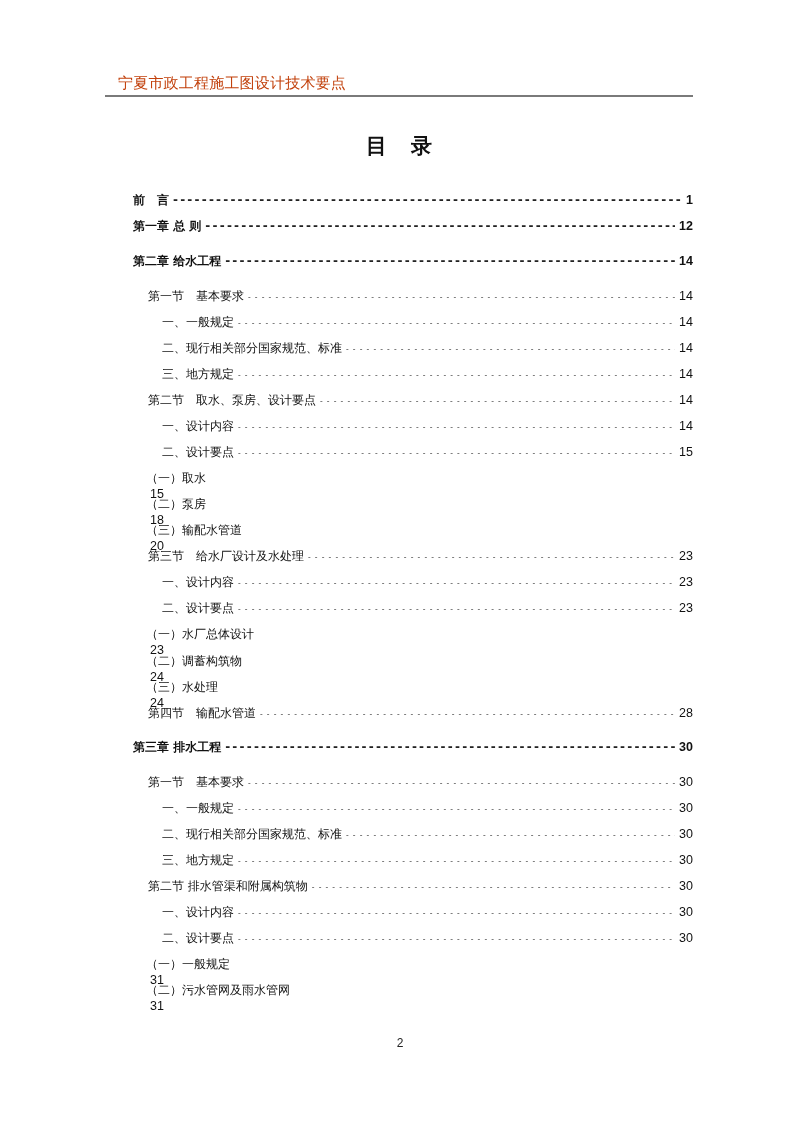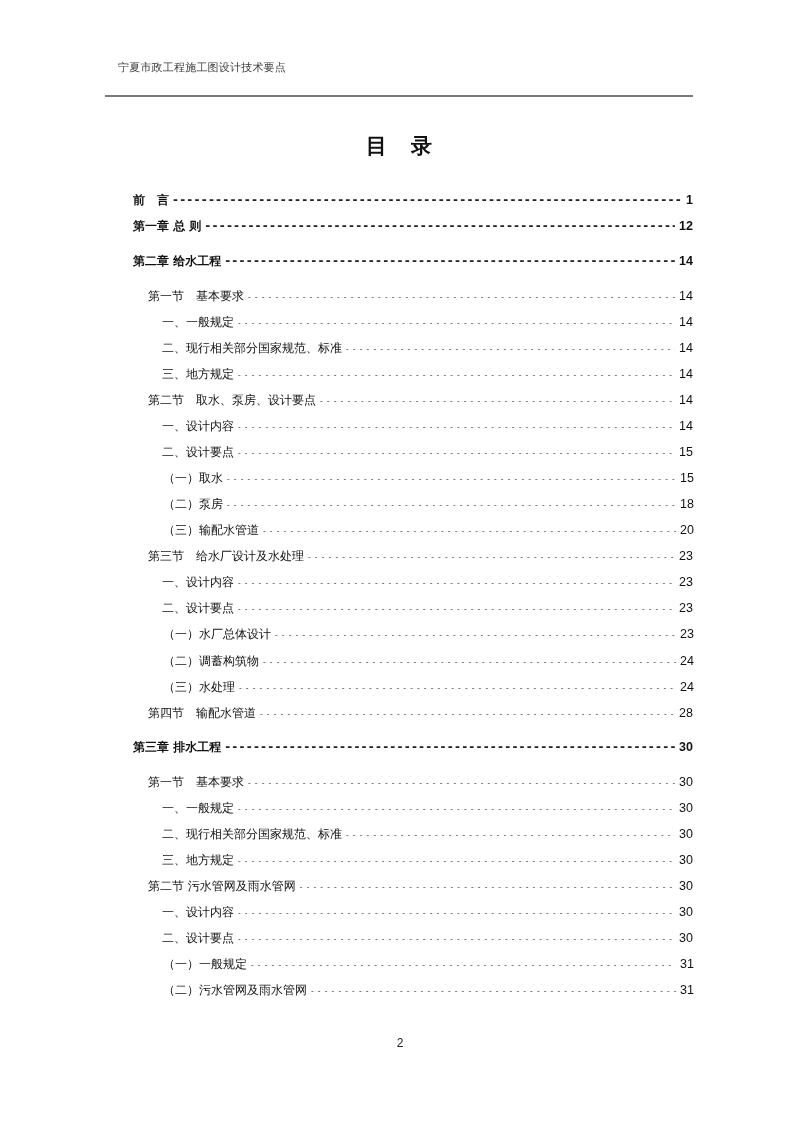--- a/index.html
+++ b/index.html
@@ -1,34 +1,34 @@
 <!DOCTYPE html>
 <html><head>
 <meta charset="utf-8">
 <style>
   html, body { margin: 0; padding: 0; background: #ffffff; }
   body { width: 800px; height: 1133px; position: relative; overflow: hidden;
          font-family: "DejaVu Serif", "Liberation Serif", serif; color: #111; }
-  .header-text { position: absolute; left: 118px; top: 60px; font-size: 11px; color: #404040; letter-spacing: 0.2px; }
+  .header-text { position: absolute; left: 118px; top: 74px; font-size: 15px; color: #c2410c; letter-spacing: 0.2px; }
   .header-rule { position: absolute; left: 105px; top: 95px; width: 588px; height: 2px; background: #7a7a7a; }
   .toc-title { position: absolute; left: 0; width: 800px; top: 132px; text-align: center;
                font-family: "DejaVu Sans", "Liberation Sans", sans-serif; font-size: 21px; font-weight: bold; letter-spacing: 2px; }
   .toc-title span.gap { display: inline-block; width: 22px; }
   .toc { position: absolute; left: 0; top: 0; width: 800px; }
   .row { position: absolute; display: flex; align-items: baseline; height: 20px; }
   .row .label { white-space: nowrap; padding-right: 4px; }
   .row .dots { flex: 1; overflow: hidden; white-space: nowrap; color: #222; }
   .row .dots::before { content: ". . . . . . . . . . . . . . . . . . . . . . . . . . . . . . . . . . . . . . . . . . . . . . . . . . . . . . . . . . . . . . . . . . . . . . . . . . . . . . . . . . . . . . . . . . . . . . . . . . . . . . . . . . . . . . . . . . . . . . . . . . . . . . . . . . . . . ."; letter-spacing: 0px; }
   .row .page { white-space: nowrap; padding-left: 4px; font-family: "Liberation Sans", "DejaVu Sans", sans-serif; }
   .row.chapter { font-family: "DejaVu Sans", "Liberation Sans", sans-serif; font-weight: bold; font-size: 12px; left: 133px; width: 560px; }
   .row.chapter .dots::before { content: "------------------------------------------------------------------------------------------------------------------------"; letter-spacing: 2.2px; font-weight: bold; }
   .row.chapter .page { font-weight: bold; font-size: 12.5px; }
   .row.section { font-size: 12px; left: 148px; width: 545px; }
   .row.item { font-size: 12px; left: 162px; width: 531px; text-align: right; }
-  .row.sub { font-size: 12px; left: 163px; width: 531px; }
+  .row.sub { font-size: 12px; left: 146px; width: 531px; flex-direction: column; }
   .row.section .dots::before, .row.item .dots::before, .row.sub .dots::before {
     content: "- - - - - - - - - - - - - - - - - - - - - - - - - - - - - - - - - - - - - - - - - - - - - - - - - - - - - - - - - - - - - - - - - - - - - - - - - - - - - - - - - - - - - - - -";
     font-size: 8px; letter-spacing: 0.8px; }
   .row .page { font-size: 12.5px; }
   .footer-page { position: absolute; left: 0; width: 800px; top: 1036px; text-align: center;
                  font-family: "Liberation Sans", "DejaVu Sans", sans-serif; font-size: 12px; color: #222; }
 </style>
 </head>
 <body>
 
@@ -162,21 +162,21 @@
       <span class="label">二、现行相关部分国家规范、标准</span>
       <span class="dots"></span>
       <span class="page">30</span>
     </div>
   <div class="row item" style="top:852px">
       <span class="label">三、地方规定</span>
       <span class="dots"></span>
       <span class="page">30</span>
     </div>
   <div class="row section" style="top:878px">
-      <span class="label">第二节 污水管网及雨水管网</span>
+      <span class="label">第二节 排水管渠和附属构筑物</span>
       <span class="dots"></span>
       <span class="page">30</span>
     </div>
   <div class="row item" style="top:904px">
       <span class="label">一、设计内容</span>
       <span class="dots"></span>
       <span class="page">30</span>
     </div>
   <div class="row item" style="top:930px">
       <span class="label">二、设计要点</span>

